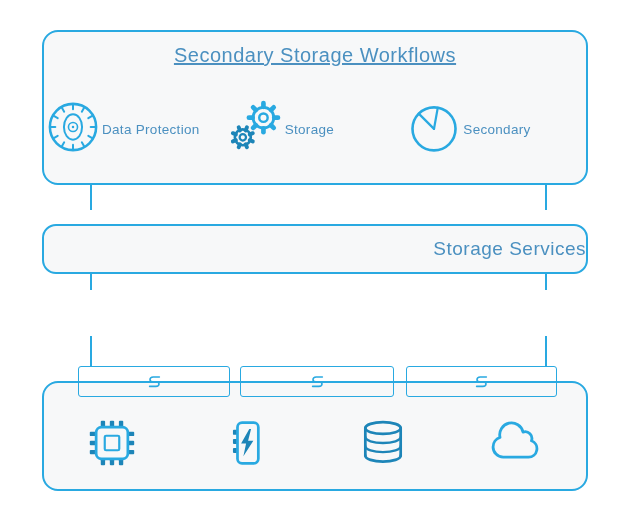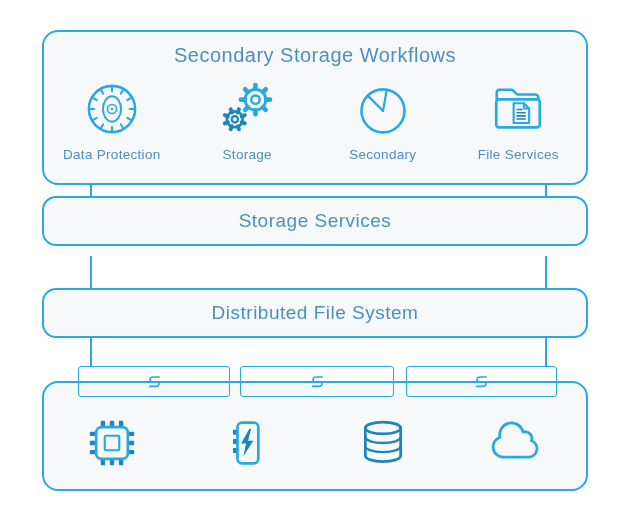--- a/index.html
+++ b/index.html
@@ -14,24 +14,24 @@
     position:relative;width:631px;height:522px;background:var(--page-bg);
     font-family:"Liberation Sans",sans-serif;overflow:hidden;
   }
   .box{
     position:absolute;background:var(--box-fill);
     border:2px solid var(--border-blue);box-sizing:border-box;
   }
   .top-box{left:42px;top:30px;width:546px;height:155px;border-radius:16px;z-index:2;}
   .title{
     text-align:center;margin:12px 0 0;font-size:20px;font-weight:400;
-    color:var(--text-blue);letter-spacing:.5px;
+    color:var(--text-blue);letter-spacing:.5px;text-decoration:underline;
   }
   .items{position:absolute;left:0;right:0;top:44px;bottom:6px;display:flex;}
-  .item{flex:1;display:flex;flex-direction:column;align-items:center;}
+  .item{flex:1;display:flex;flex-direction:row;align-items:center;}
   .icon-wrap{height:66px;display:flex;align-items:center;justify-content:center;}
   .item-label{font-size:13.5px;color:var(--text-blue);margin-top:5px;letter-spacing:.3px;}
   .layer{
     left:42px;width:546px;height:50px;border-radius:14px;z-index:2;
     display:flex;align-items:center;justify-content:center;
   }
   .layer-text{font-size:19px;color:var(--text-blue);letter-spacing:.5px;}
   .vline{position:absolute;width:2px;background:var(--border-blue);z-index:1;}
   .cluster-box{left:42px;top:381px;width:546px;height:110px;border-radius:16px;z-index:1;}
   .hw-row{position:absolute;left:0;right:0;top:18px;bottom:4px;display:flex;}
@@ -130,50 +130,28 @@
         <div class="icon-wrap">
           <svg class="ic" width="58" height="58" viewBox="0 0 62 62" fill="none" stroke="currentColor" stroke-linecap="round">
             <circle cx="31" cy="33" r="23" stroke-width="2.8"></circle>
             <line x1="31" y1="33" x2="35" y2="10.6" stroke-width="2.4"></line>
             <line x1="31" y1="33" x2="14.7" y2="16.7" stroke-width="2.4"></line>
           </svg>
         </div>
         <div class="item-label">Secondary</div>
       </div>
 
-      <div class="item">
-        <div class="icon-wrap">
-          <svg width="60" height="60" viewBox="0 0 62 62" fill="none" stroke-linecap="round" stroke-linejoin="round">
-            <g class="ic" stroke="currentColor">
-              <path d="M9,21 V14 a3,3 0 0 1 3,-3 h13 l5,5 h19 a3,3 0 0 1 3,3 v2" stroke-width="2.6"></path>
-              <rect x="8.5" y="21" width="45" height="29" rx="3" stroke-width="2.8"></rect>
-              <path d="M26.5,25 h10.5 l5.5,5.5 V45.5 h-16 z" fill="var(--box-fill)" stroke-width="2.2"></path>
-              <path d="M37,25 v5.5 h5.5" stroke-width="2"></path>
-            </g>
-            <g class="dark" stroke="currentColor" stroke-width="1.6">
-              <line x1="30" y1="31.5" x2="35" y2="31.5"></line>
-              <line x1="30" y1="34.8" x2="38.5" y2="34.8"></line>
-              <line x1="30" y1="38.1" x2="38.5" y2="38.1"></line>
-              <line x1="30" y1="41.4" x2="38.5" y2="41.4"></line>
-            </g>
-          </svg>
-        </div>
-        <div class="item-label">File Services</div>
-      </div>
 
     </div>
   </section>
 
-  <section class="box layer" style="top:196px;">
+  <section class="box layer" style="top:224px;justify-content:flex-end;">
     <span class="layer-text">Storage Services</span>
   </section>
 
-  <section class="box layer" style="top:288px;">
-    <span class="layer-text">Distributed File System</span>
-  </section>
 
   <section class="box cluster-box">
     <div class="hw-row">
 
       <div class="hw-cell">
         <svg width="58" height="58" viewBox="0 0 64 64" fill="none">
           <g class="dark" fill="currentColor" stroke="none">
             <rect x="19.6" y="7.5" width="4.8" height="6.5" rx="1"></rect>
             <rect x="29.6" y="7.5" width="4.8" height="6.5" rx="1"></rect>
             <rect x="39.6" y="7.5" width="4.8" height="6.5" rx="1"></rect>

